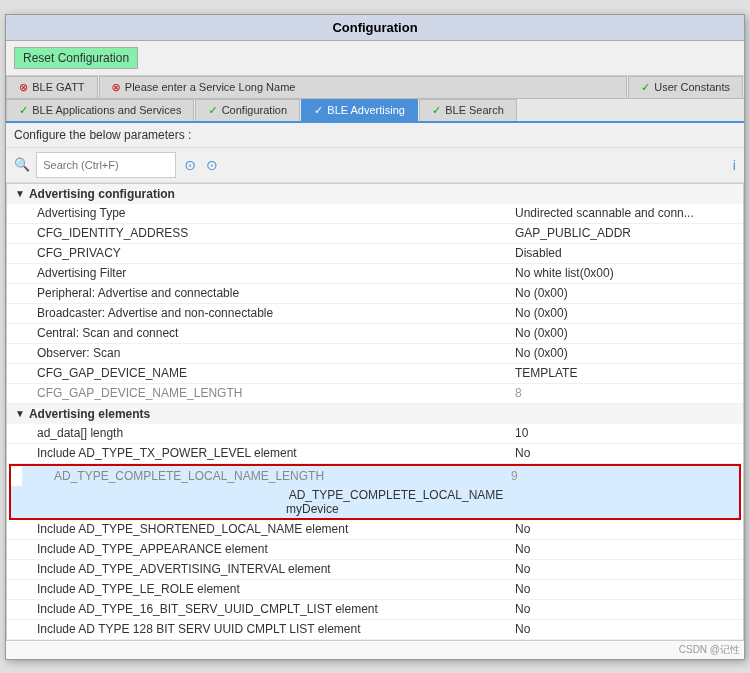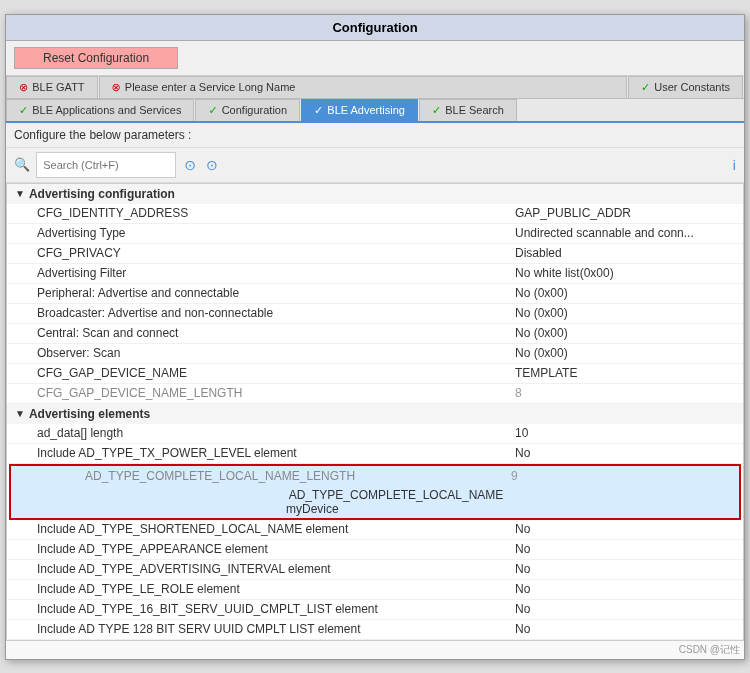--- a/index.html
+++ b/index.html
@@ -26,23 +26,23 @@
       font-size: 13px;
       font-weight: bold;
       border-bottom: 1px solid #aaa;
     }
     .toolbar {
       padding: 6px 8px;
       background: #f0f0f0;
       border-bottom: 1px solid #ccc;
     }
     .reset-btn {
-      background: #fca5a5;
+      background: #86efac;
       border: 1px solid #aaa;
-      padding: 3px 28px;
+      padding: 3px 8px;
       font-size: 12px;
       cursor: pointer;
       color: #333;
     }
     .tabs-row1 {
       display: flex;
       background: #e8e8e8;
       border-bottom: 1px solid #bbb;
     }
     .tabs-row2 {
@@ -226,26 +226,26 @@
   </div>
 
   <div class="content-area">
 
     <div class="section-header">
       <span class="section-arrow">▼</span>
       <span>Advertising configuration</span>
     </div>
 
     <div class="param-row">
+      <span class="param-name">Advertising Type</span>
+      <span class="param-value">Undirected scannable and conn...</span>
+    </div>
+    <div class="param-row">
       <span class="param-name">CFG_IDENTITY_ADDRESS</span>
       <span class="param-value">GAP_PUBLIC_ADDR</span>
-    </div>
-    <div class="param-row">
-      <span class="param-name">Advertising Type</span>
-      <span class="param-value">Undirected scannable and conn...</span>
     </div>
     <div class="param-row">
       <span class="param-name">CFG_PRIVACY</span>
       <span class="param-value">Disabled</span>
     </div>
     <div class="param-row">
       <span class="param-name">Advertising Filter</span>
       <span class="param-value">No white list(0x00)</span>
     </div>
     <div class="param-row">
@@ -281,21 +281,21 @@
     <div class="param-row">
       <span class="param-name">ad_data[] length</span>
       <span class="param-value">10</span>
     </div>
     <div class="param-row">
       <span class="param-name">Include AD_TYPE_TX_POWER_LEVEL element</span>
       <span class="param-value">No</span>
     </div>
 
     <div style="border: 2px solid #cc0000; margin: 0 2px;">
-      <div class="param-row" style="background:#d8ecff; border:none; padding-left:74px;">
+      <div class="param-row" style="background:#d8ecff; border:none; padding-left:32px;margin-left:11px;">
         <span class="param-name grayed">AD_TYPE_COMPLETE_LOCAL_NAME_LENGTH</span>
         <span class="param-value grayed">9</span>
       </div>
       <div class="param-row" style="background:#d8ecff; border:none; padding-left:50px;flex-direction:column;">
         <span class="param-name">AD_TYPE_COMPLETE_LOCAL_NAME</span>
         <span class="param-value">myDevice</span>
       </div>
     </div>
 
     <div class="param-row">

